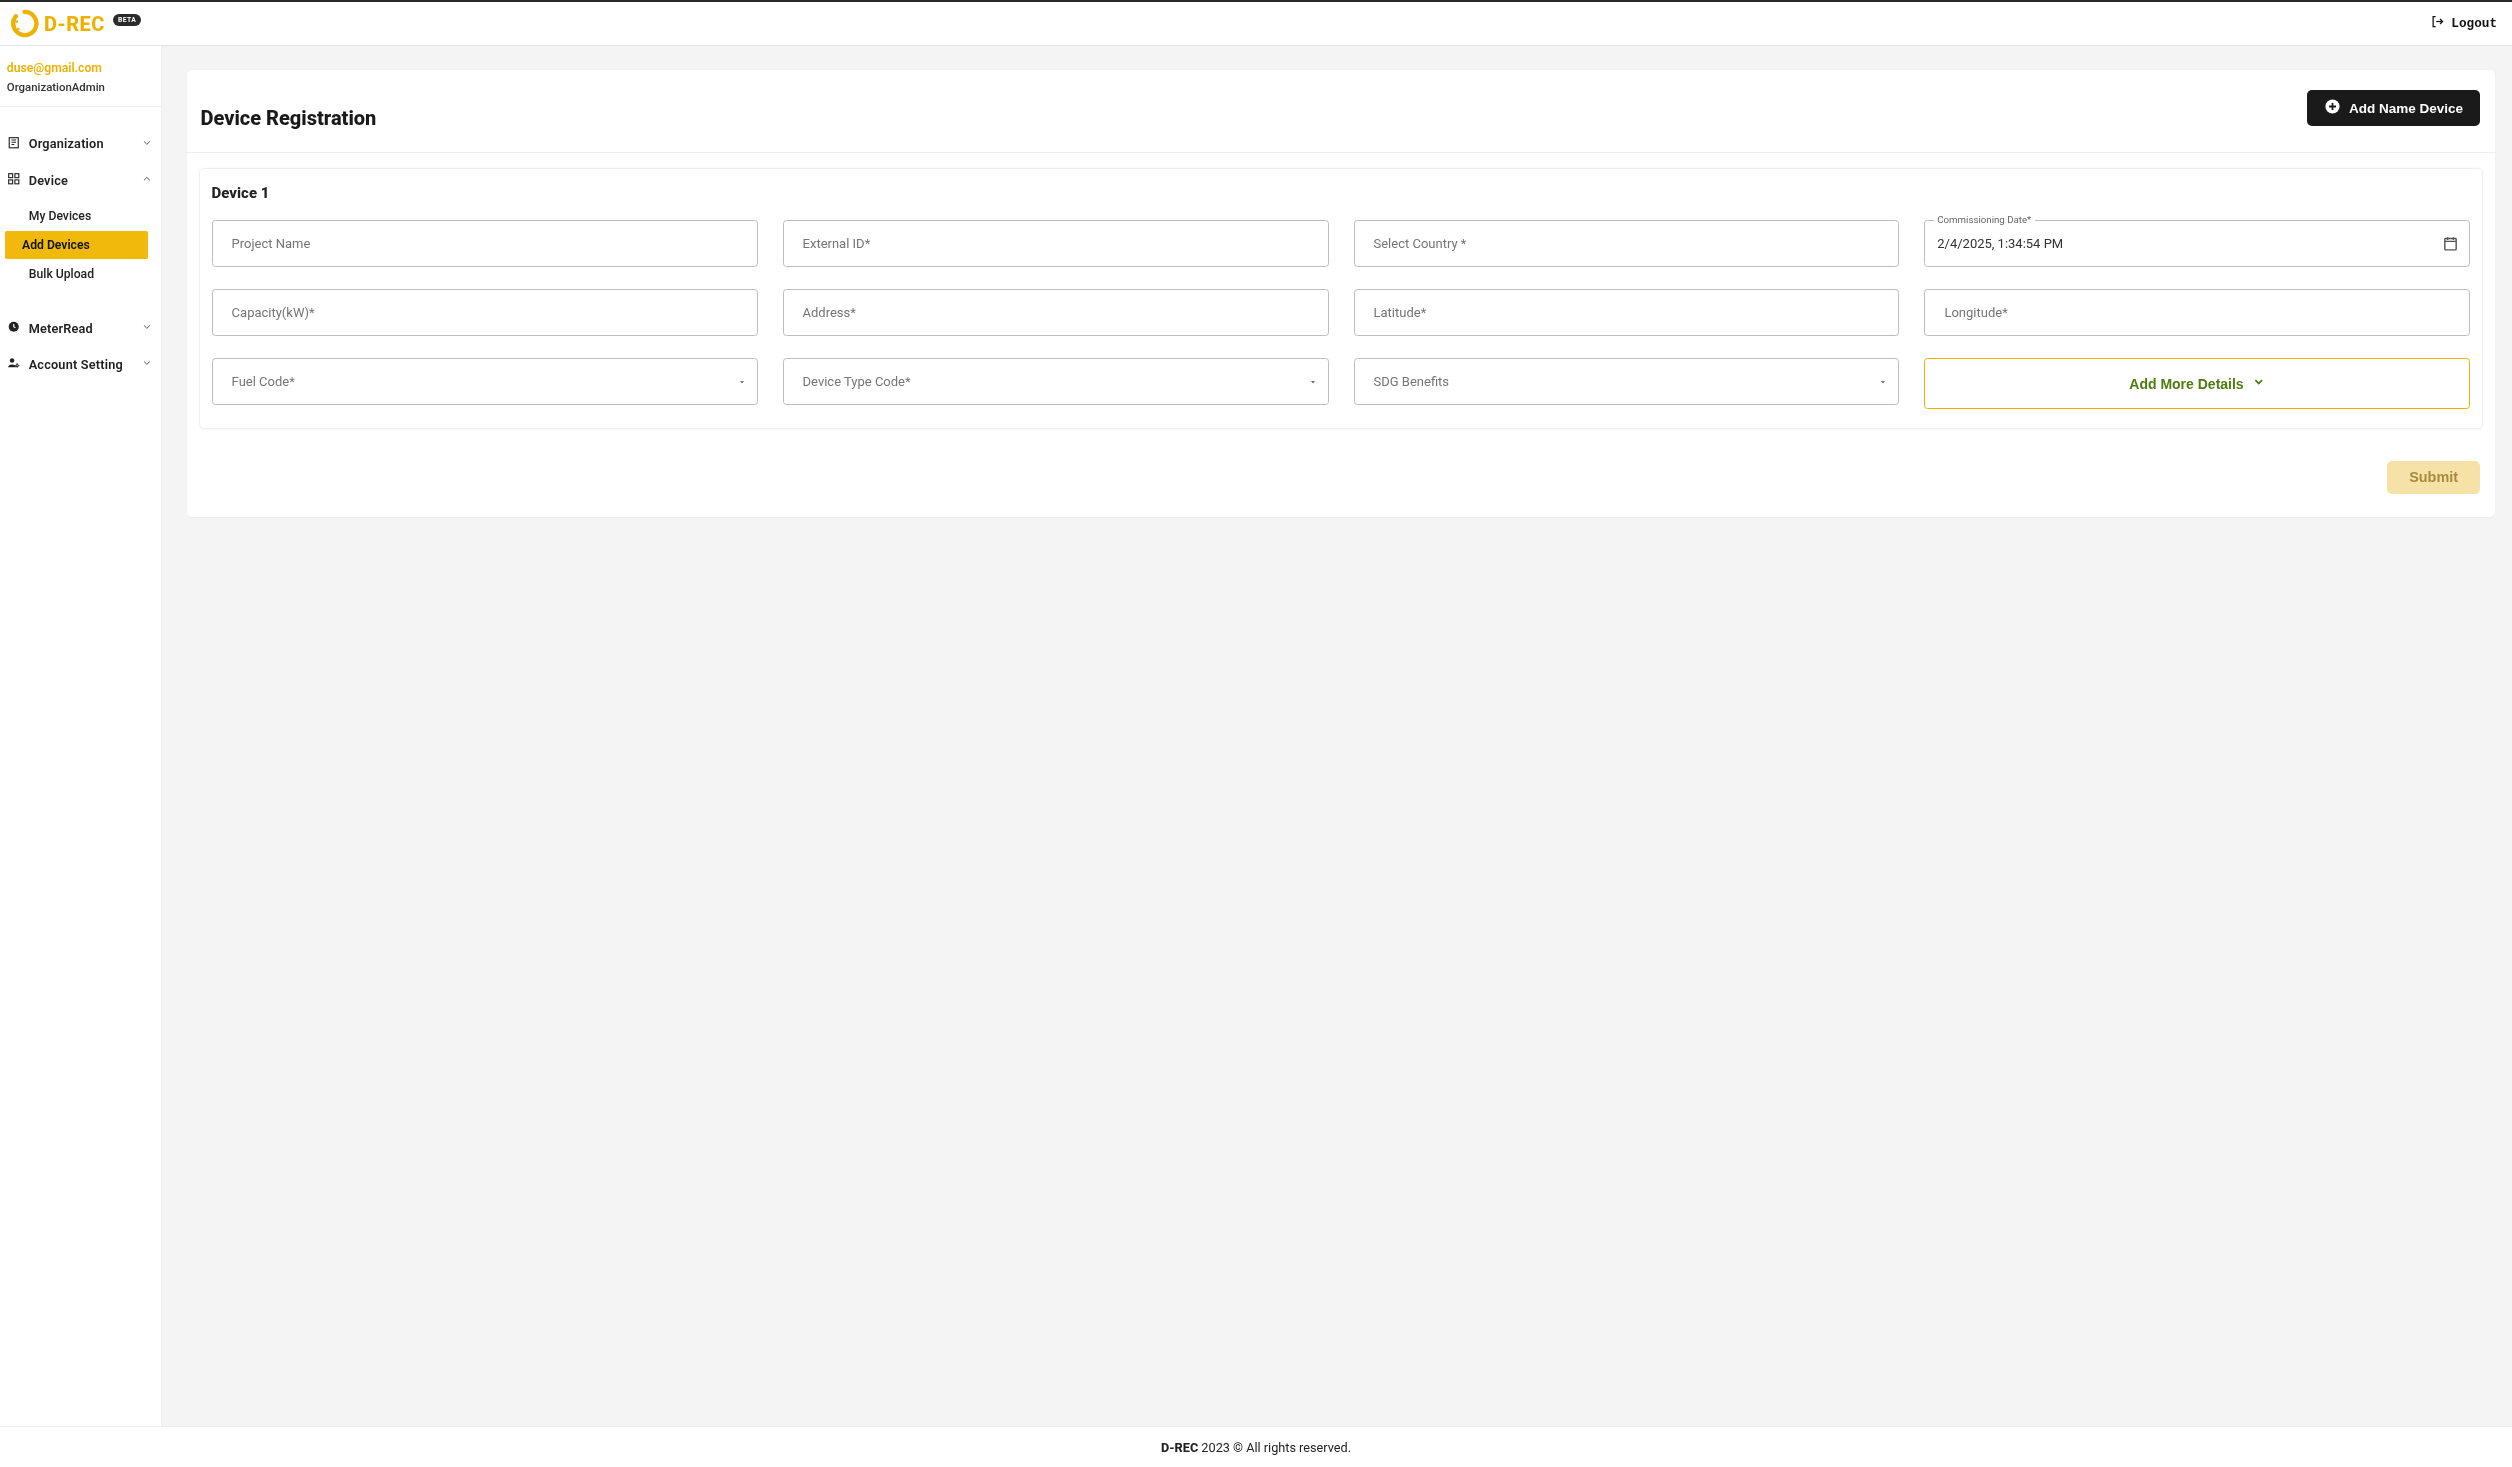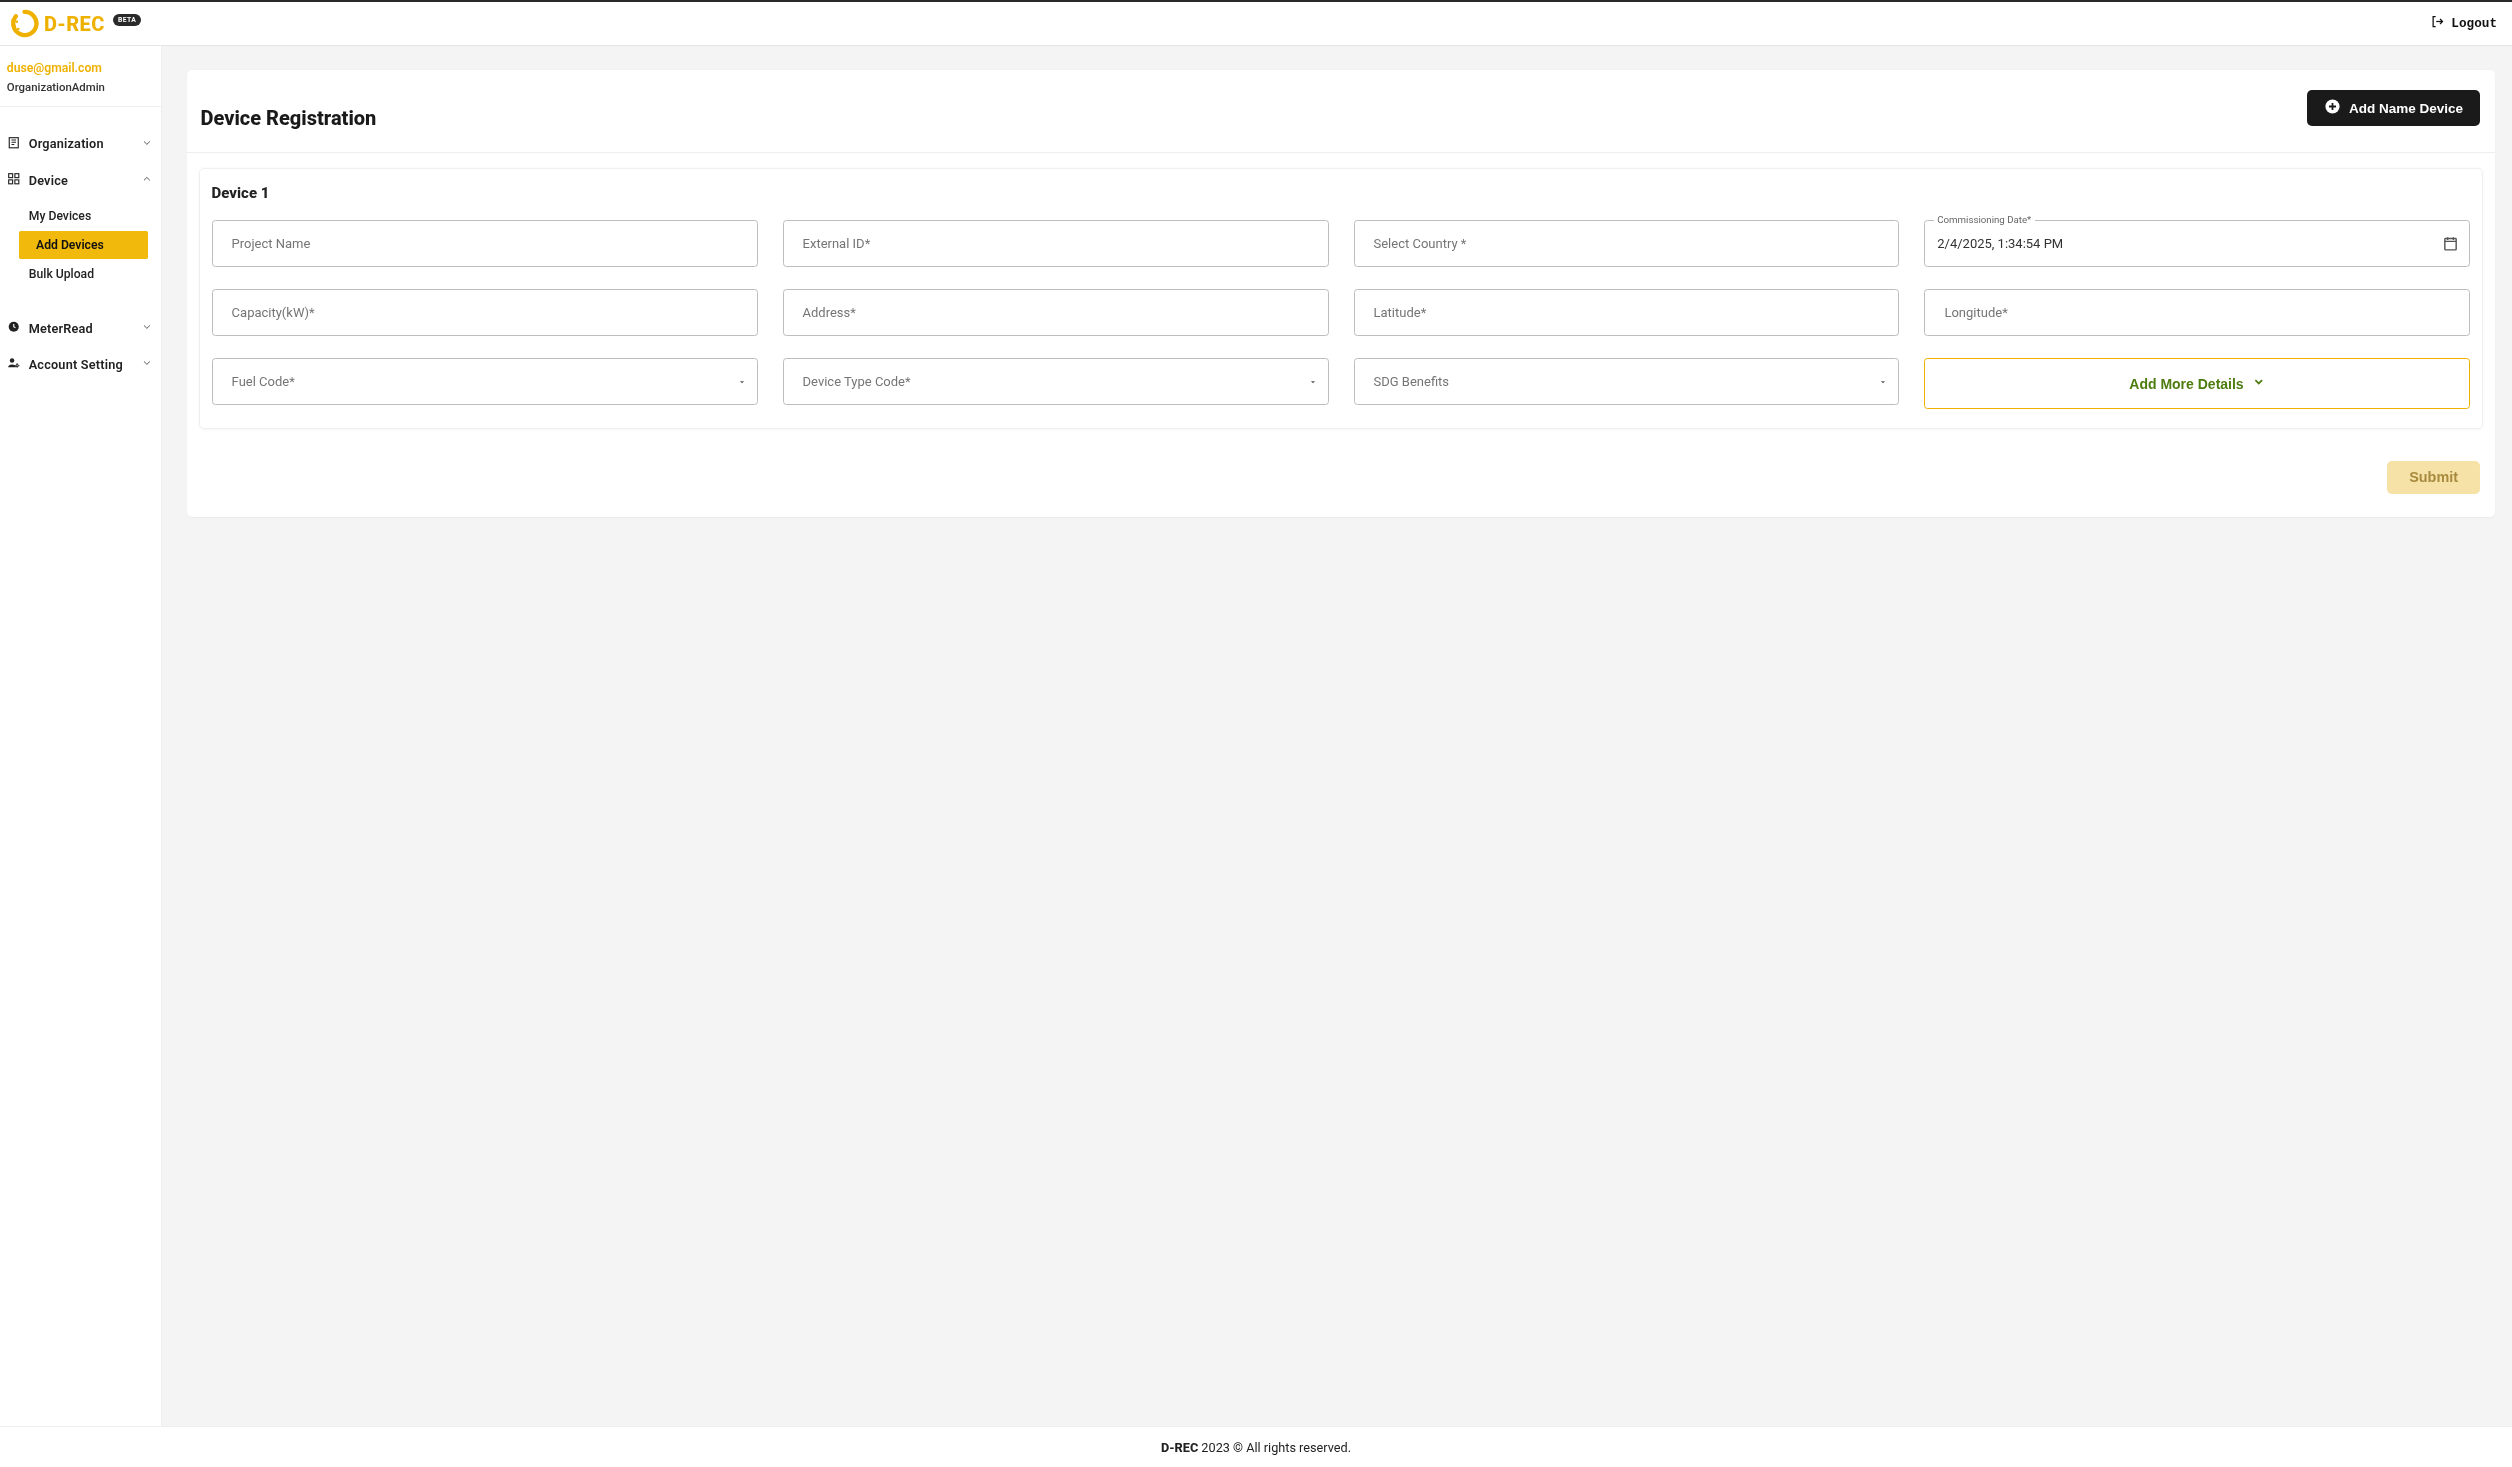--- a/index.html
+++ b/index.html
@@ -63,21 +63,21 @@
   .nav-item svg.ico { width: 13.5px; height: 13.5px; flex-shrink: 0; }
   .nav-item svg.chev { width: 11.8px; height: 11.8px; color: #555; }
   .nav-sub { padding: 1.7px 0 5px 0; }
   .nav-sub-item {
     padding: 6.8px 8.4px 6.8px 17px; margin: 1.7px 6.8px 1.7px 11.8px;
     font-size: 12.2px; font-weight: 500; color: #222; cursor: pointer;
     border-radius: 1.7px;
   }
   .nav-sub-item.active {
     background: #f0b90b; color: #111; font-weight: 600;
-    margin-left: 19px; margin-right: 13.5px;
+    margin-left: 5px; margin-right: 13.5px;
   }
 
   
   .main {
     flex: 1; background: #f4f4f4; padding: 23.6px 17px 17px 25px;
     overflow: auto;
   }
   .card {
     background: #fff; border-radius: 5px; overflow: hidden;
     box-shadow: 0 0.8px 1.7px rgba(0,0,0,0.04);

